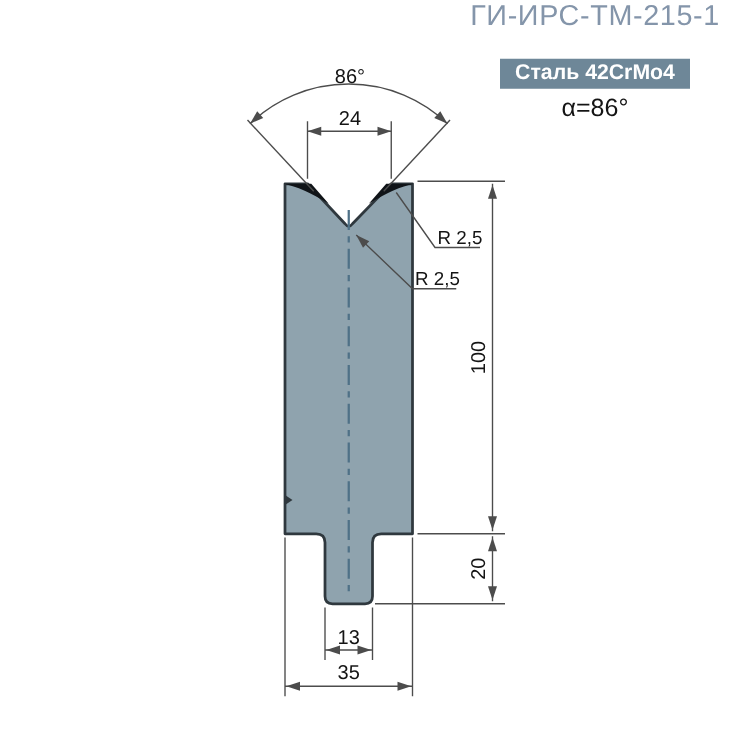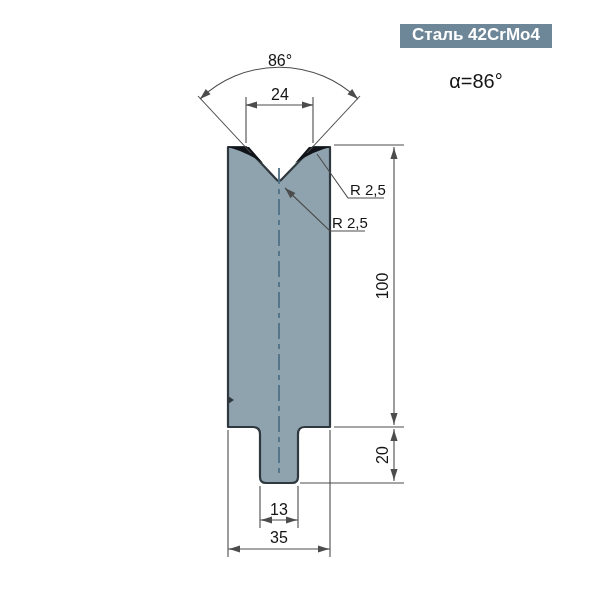--- a/index.html
+++ b/index.html
@@ -15,21 +15,21 @@
   .title{
     font-size:23px;line-height:1.0;letter-spacing:.5px;
     color:var(--title-color,#8495AA);white-space:nowrap;font-weight:400;
   }
   .badge{
     margin-top:23px;display:inline-block;background:var(--badge-bg,#6E8798);
     color:var(--badge-text,#ffffff);font-weight:700;font-size:17px;
     padding:1px 12px 3px 12px;white-space:nowrap;
   }
   .alpha{
-    margin-top:22px;font-size:20px;color:var(--ink,#141414);white-space:nowrap;
+    margin-top:5px;font-size:20px;color:var(--ink,#141414);white-space:nowrap;
   }
   .dim-text{
     font-family:"Liberation Sans", sans-serif;font-size:16px;fill:var(--ink,#141414);
   }
   .r-text{
     font-family:"Liberation Sans", sans-serif;font-size:15px;fill:var(--ink,#141414);
   }
   .thin{stroke:var(--dim-line,#4C4C4C);stroke-width:1.1;fill:none;}
   .arrow{fill:var(--dim-line,#333333);stroke:none;}
 </style>
@@ -110,17 +110,18 @@
       <line class="thin" x1="228" y1="430" x2="228" y2="557"></line>
       <line class="thin" x1="330" y1="430" x2="330" y2="557"></line>
       <line class="thin" x1="228" y1="549" x2="330" y2="549"></line>
       <polygon class="arrow" points="0,0 -11,3.6 -11,-3.6" transform="translate(229,549) rotate(180)"></polygon>
       <polygon class="arrow" points="0,0 -11,3.6 -11,-3.6" transform="translate(329,549)"></polygon>
       <text class="dim-text" x="279" y="543" text-anchor="middle">35</text>
     </g>
   </svg>
 
   <div class="header">
+    <div class="title">ГИ-ИРС-ТМ-215-1</div>
     <div class="badge">Сталь 42CrMo4</div>
     <div class="alpha">α=86°</div>
   </div>
 
 </div>
 
 </body></html>

